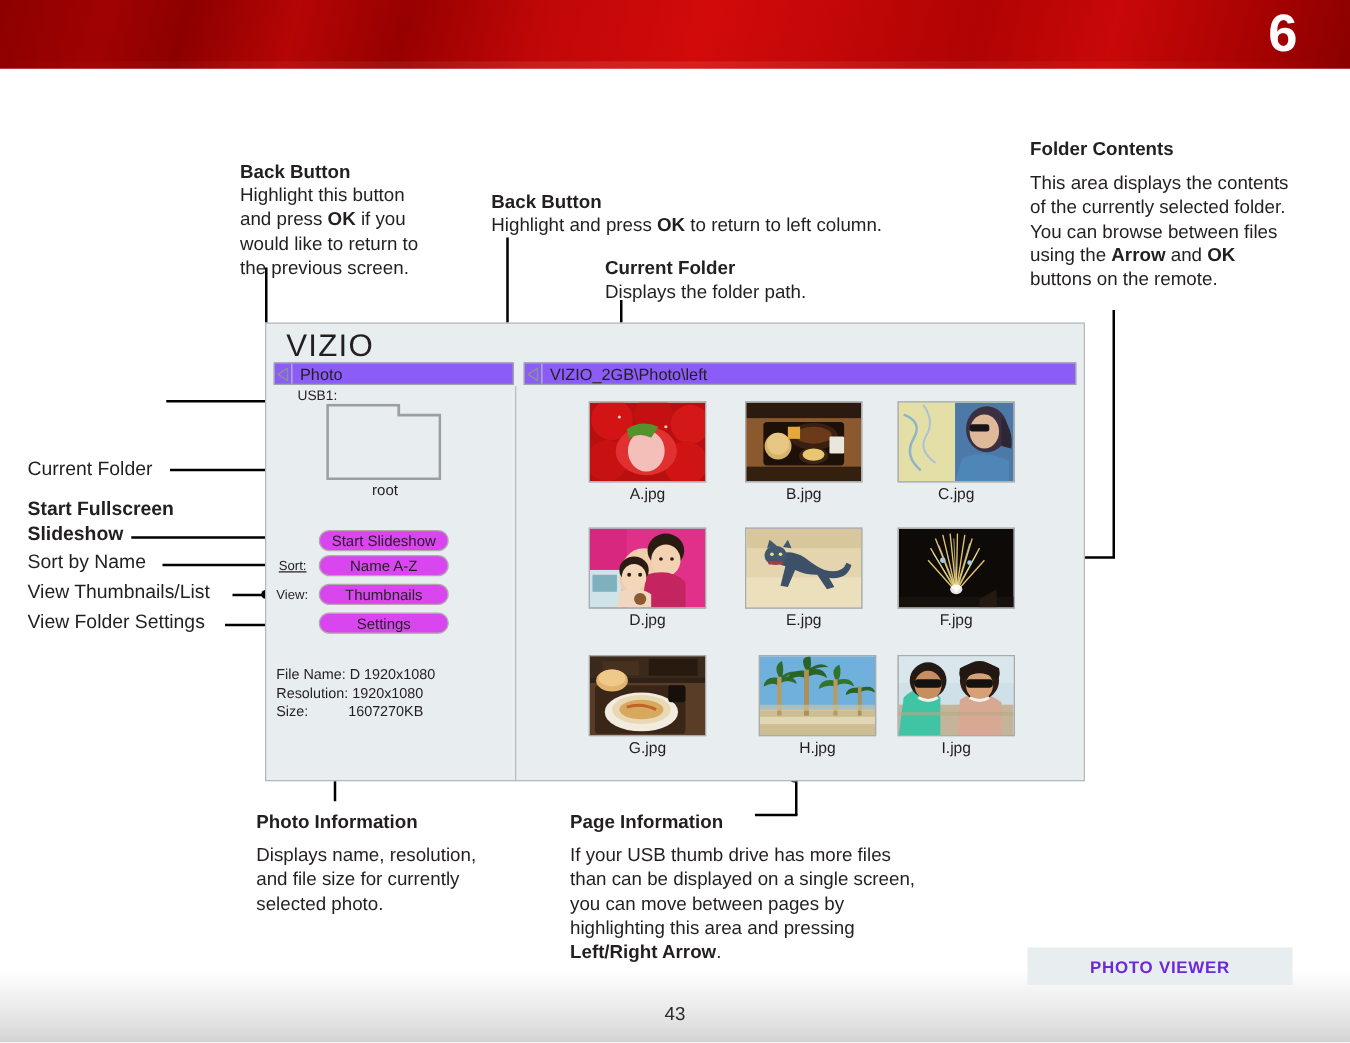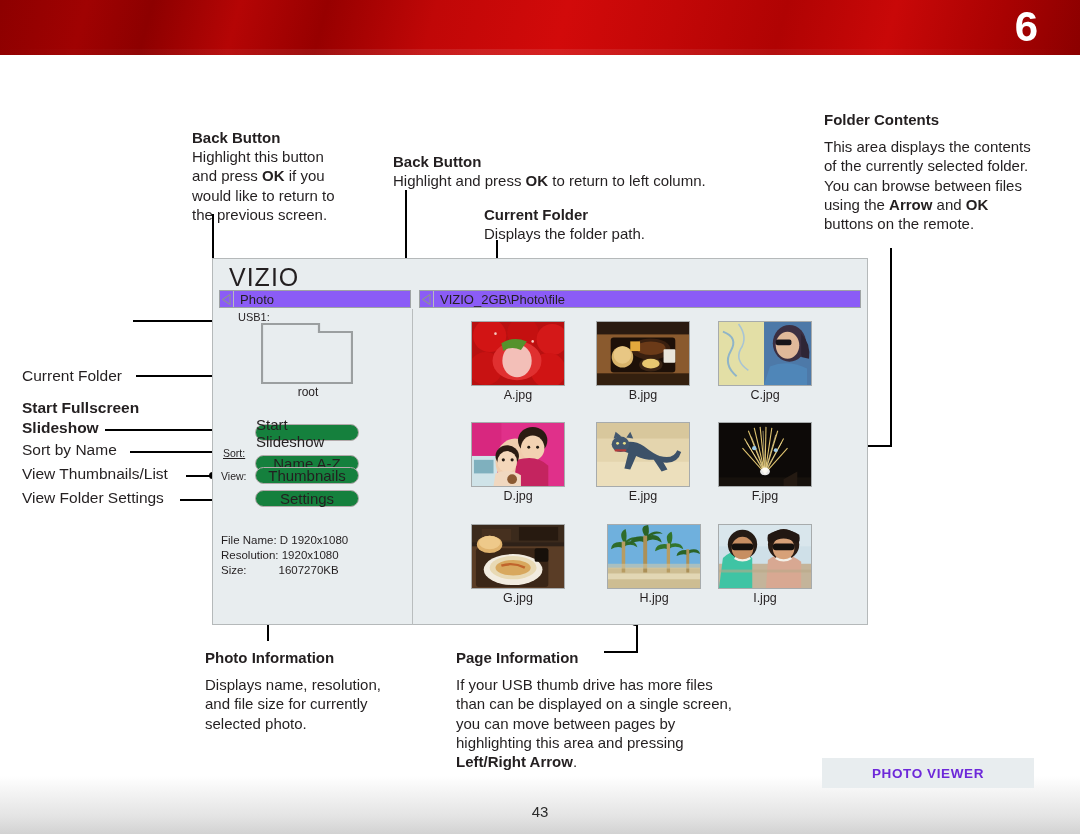--- a/index.html
+++ b/index.html
@@ -143,22 +143,22 @@
     position: absolute; left: 20px; top: 126px;
     width: 150px; text-align: center;
     font-size: 12px; color: #231f20;
   }
 
   .pill {
     position: absolute;
     height: 17px;
     border: 1px solid #b3a9ab;
     border-radius: 9px;
-    background: #15803d;
-    font-size: 15px; color: #231f20;
+    background: #d946ef;
+    font-size: 12px; color: #231f20;
     display: flex; align-items: center; justify-content: center;
   }
   .pill-prefix {
     position: absolute;
     font-size: 10.5px; color: #231f20;
   }
 
   .fileinfo {
     position: absolute; left: 8px; top: 274px;
     font-size: 11.5px; color: #231f20; line-height: 1.32;
@@ -280,39 +280,39 @@
           </svg>
         </span>
         <span class="lbl">Photo</span>
       </div>
       <div class="navbox right">
         <span class="back-arrow">
           <svg width="9" height="11" viewBox="0 0 9 11" aria-hidden="true">
             <polygon points="8,0.5 8,10.5 0.5,5.5" fill="none" stroke="#8d9293" stroke-width="1.1"></polygon>
           </svg>
         </span>
-        <span class="lbl">VIZIO_2GB\Photo\file</span>
+        <span class="lbl">VIZIO_2GB\Photo\left</span>
       </div>
     </div>
 
     <div class="panel-divider"></div>
 
     <div class="usb-label">USB1:</div>
 
     <div class="folder-icon">
       <svg width="92" height="61" viewBox="0 0 92 61" aria-hidden="true">
         <path d="M1,1 H58 V9 H91 V60 H1 Z" fill="#e8edef" stroke="#9b9fa0" stroke-width="2.2" stroke-linejoin="miter"></path>
       </svg>
     </div>
     <div class="folder-caption">root</div>
 
     <div class="pill" style="left:42px; top:165px; width:104px;">Start Slideshow</div>
 
     <span class="pill-prefix" style="left:10px; top:188px;text-decoration:underline;">Sort:</span>
-    <div class="pill" style="left:42px; top:196px; width:104px;">Name A-Z</div>
+    <div class="pill" style="left:42px; top:185px; width:104px;">Name A-Z</div>
 
     <span class="pill-prefix" style="left:8px; top:211px;">View:</span>
     <div class="pill" style="left:42px; top:208px; width:104px;">Thumbnails</div>
 
     <div class="pill" style="left:42px; top:231px; width:104px;">Settings</div>
 
     <div class="fileinfo">File Name: D 1920x1080
 Resolution: 1920x1080
 Size:          1607270KB</div>
 

